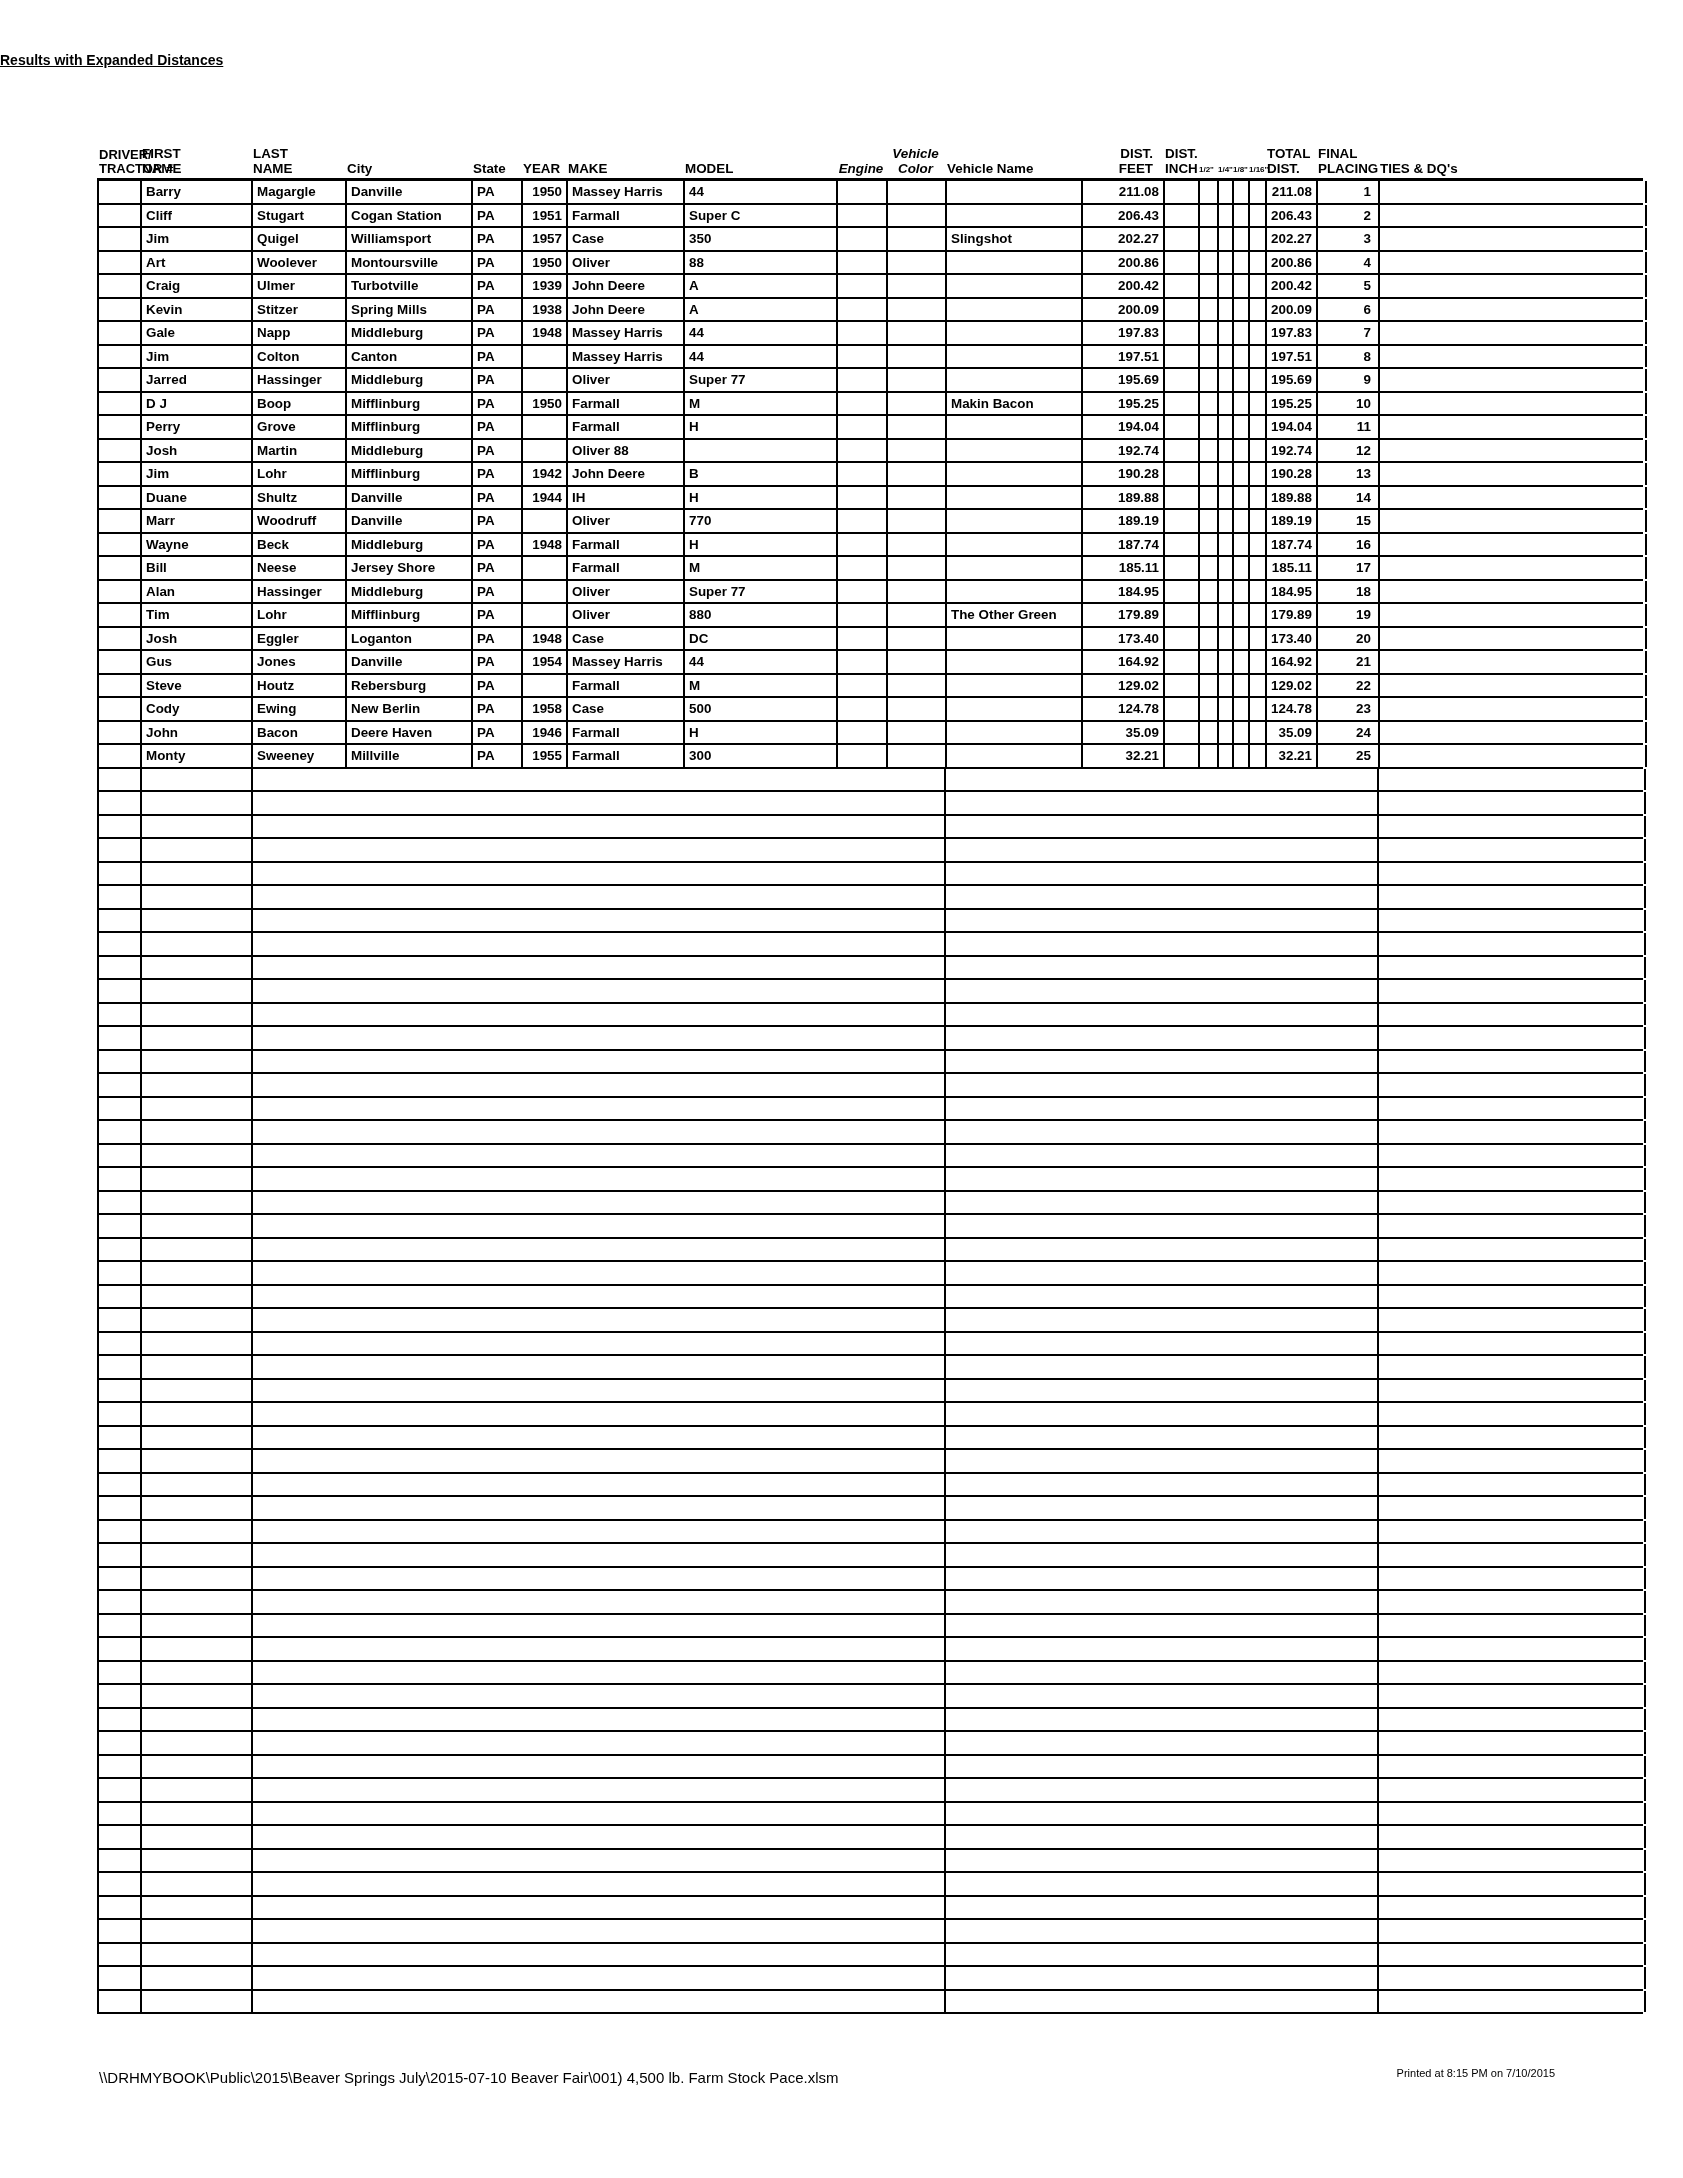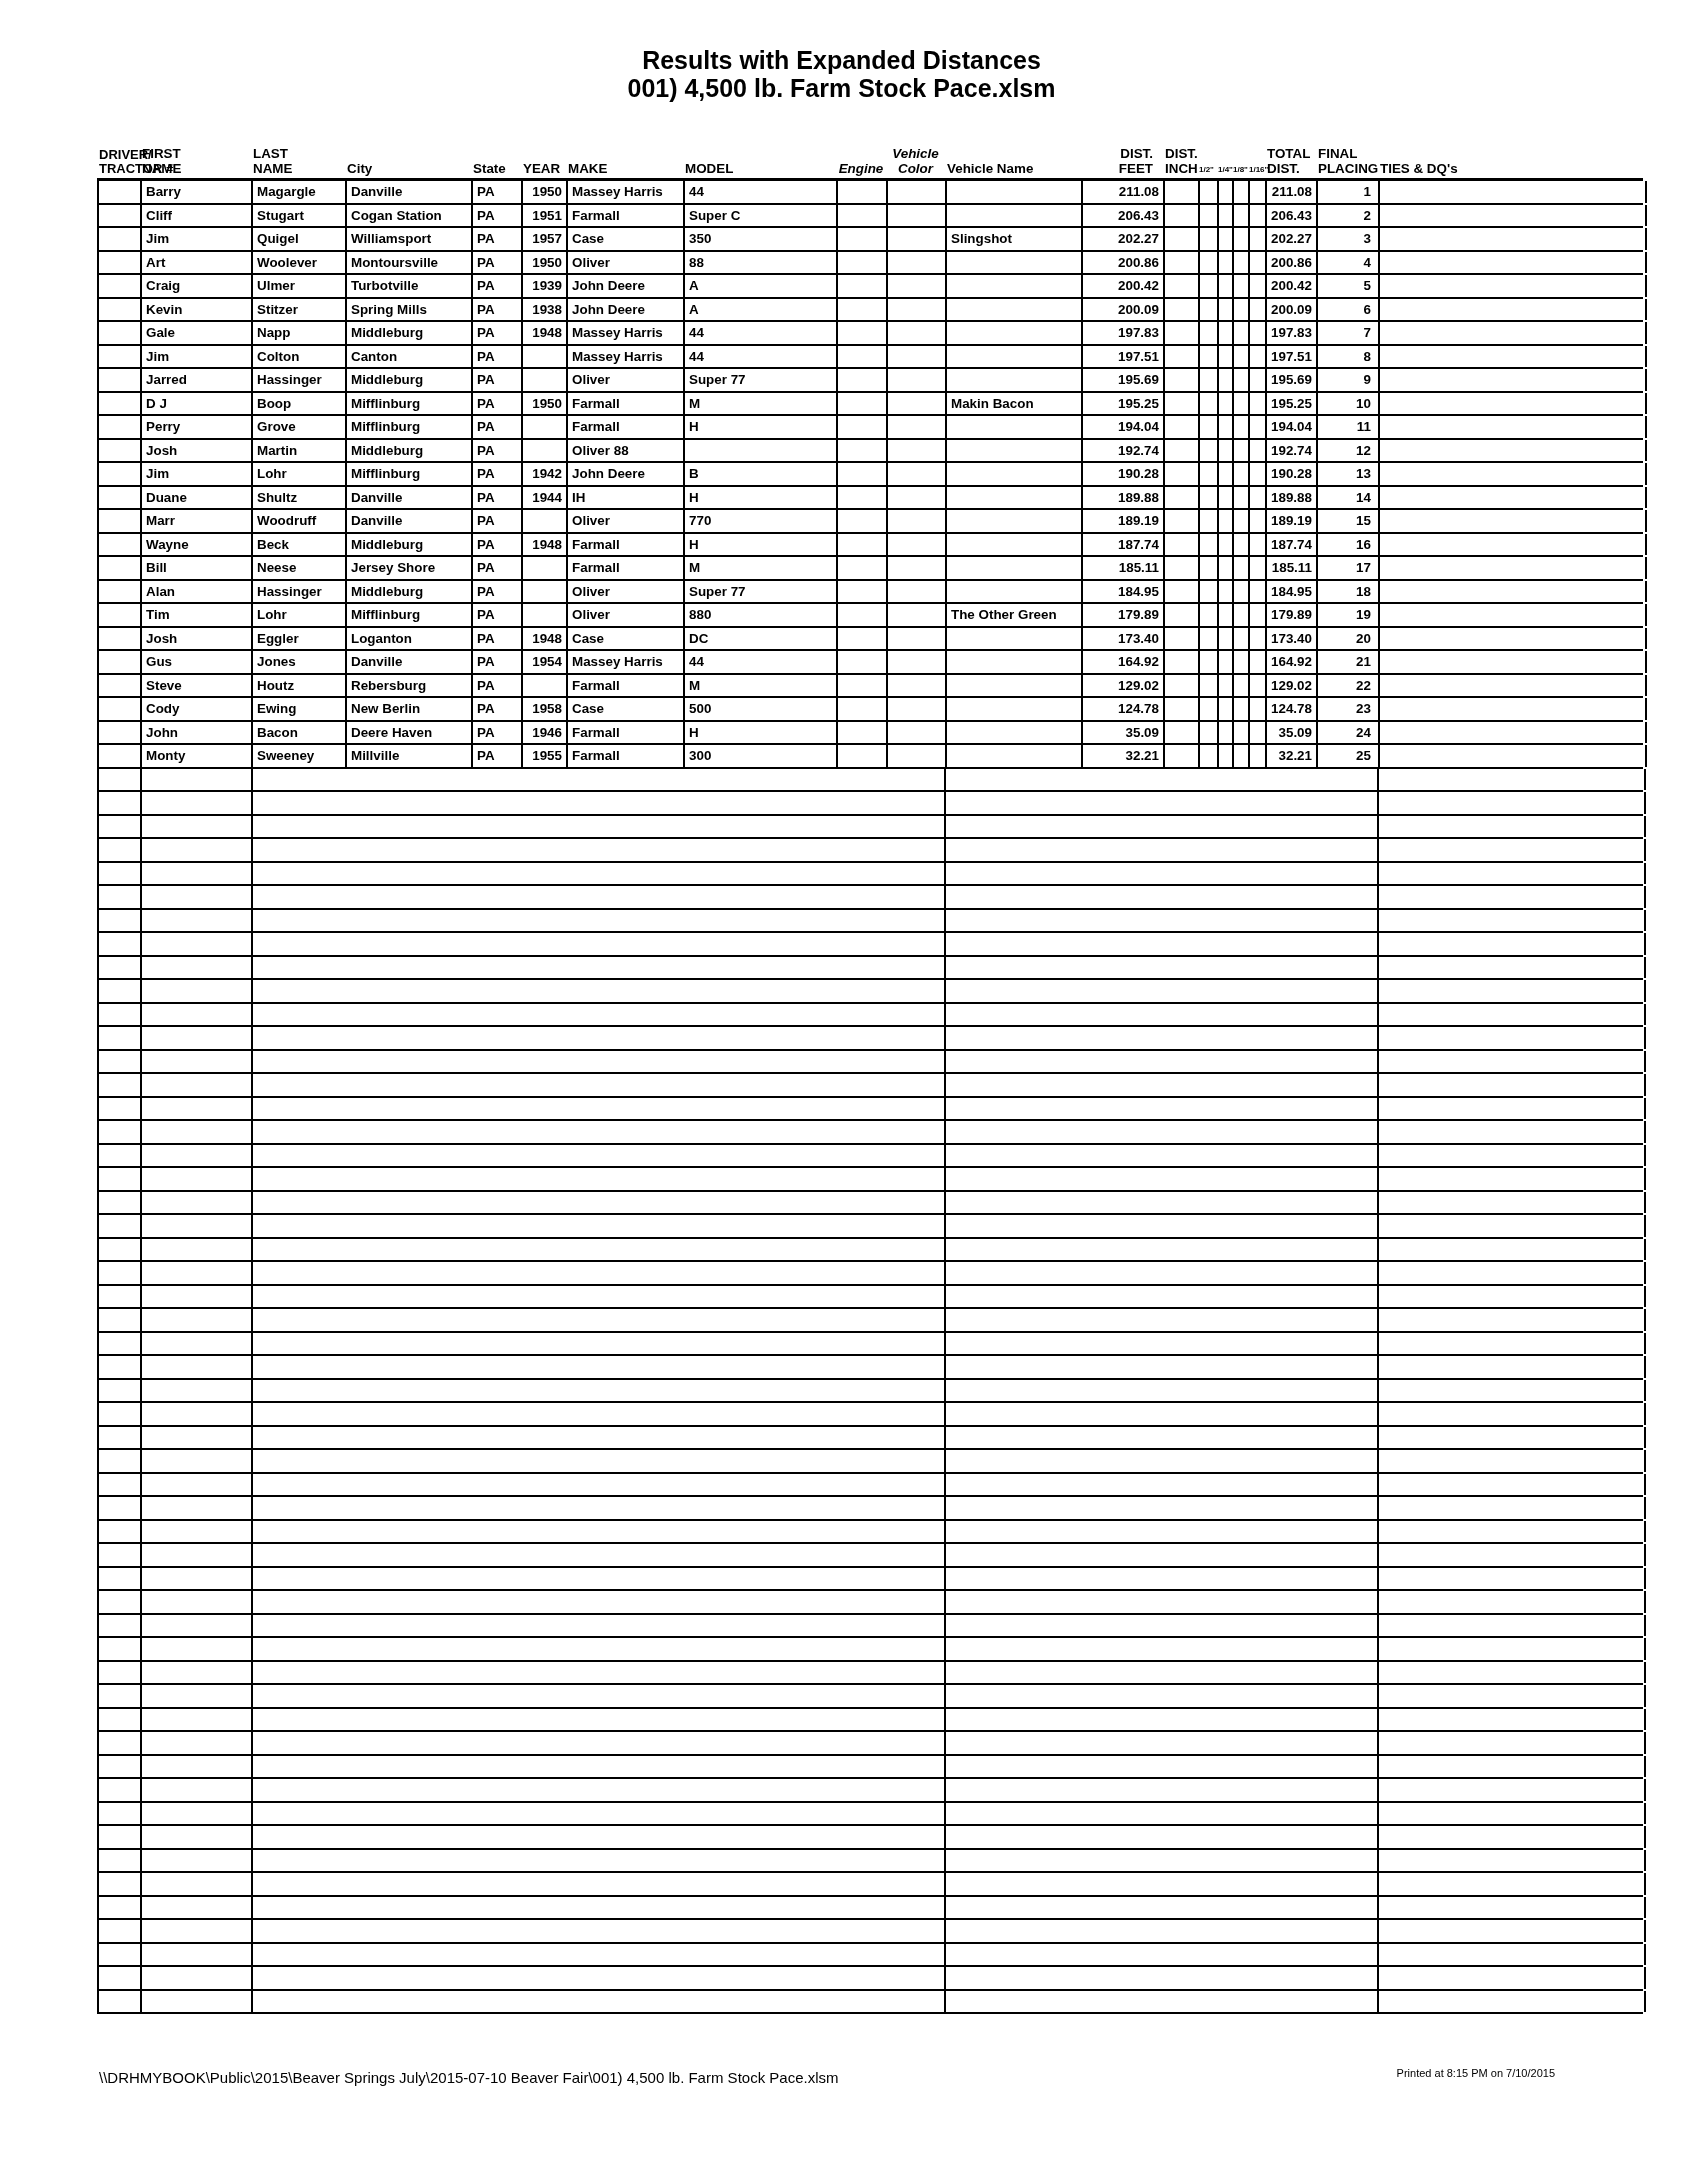--- a/index.html
+++ b/index.html
@@ -1,22 +1,22 @@
 <!DOCTYPE html>
 <html><head>
 <meta charset="utf-8">
 <style>
   html,body{margin:0;padding:0;background:#fff;}
   .page{
     position:relative;width:1683px;height:2178px;background:#ffffff;
     font-family:"Liberation Sans", sans-serif;color:#000;overflow:hidden;
     --cols:43px 111px 94px 126px 50px 45px 117px 153px 50px 59px 136px 82px 35px 19px 15px 16px 17px 51px 62px 267px;
   }
-  .titles{position:absolute;top:46px;left:0;width:100%;text-align:center;
-    font-weight:bold;font-size:25px;line-height:28px;}
+  .titles{position:absolute;top:46px;left:0;width:100%;text-align:left;
+    font-weight:bold;font-size:14px;line-height:28px;text-decoration:underline;}
   .sheet-table{position:absolute;left:97px;top:143px;width:1546px;}
   .header-row{display:grid;grid-template-columns:var(--cols);height:38px;
     border-bottom:3px solid #000;box-sizing:border-box;}
   .hcell{display:flex;flex-direction:column;justify-content:flex-end;
     font-weight:bold;font-size:13.4px;line-height:15px;padding:0 0 2px 2px;
     white-space:nowrap;overflow:visible;}
   .hcell .tiny{font-size:13px;line-height:14px;}
   .hcell.h-center{align-items:center;padding-left:0;font-style:italic;}
   .hcell.h-right{align-items:flex-end;padding-right:10px;}
   .hcell.frac{font-size:8px;padding-left:1px;padding-bottom:3px;line-height:10px;}
@@ -32,21 +32,20 @@
   .footer-left{position:absolute;left:99px;top:2069px;font-size:15px;color:#000;}
   .footer-right{position:absolute;right:128px;top:2067px;font-size:11px;color:#000;}
 </style>
 </head>
 <body>
 
 <div class="page">
 
   <div class="titles">
     <div>Results with Expanded Distances</div>
-    <div>001) 4,500 lb. Farm Stock Pace.xlsm</div>
   </div>
 
   <div class="sheet-table">
 
     <div class="header-row">
       <div class="hcell">
         <span class="tiny">DRIVER/</span>
         <span class="tiny">TRACTOR #</span>
       </div>
       <div class="hcell">

